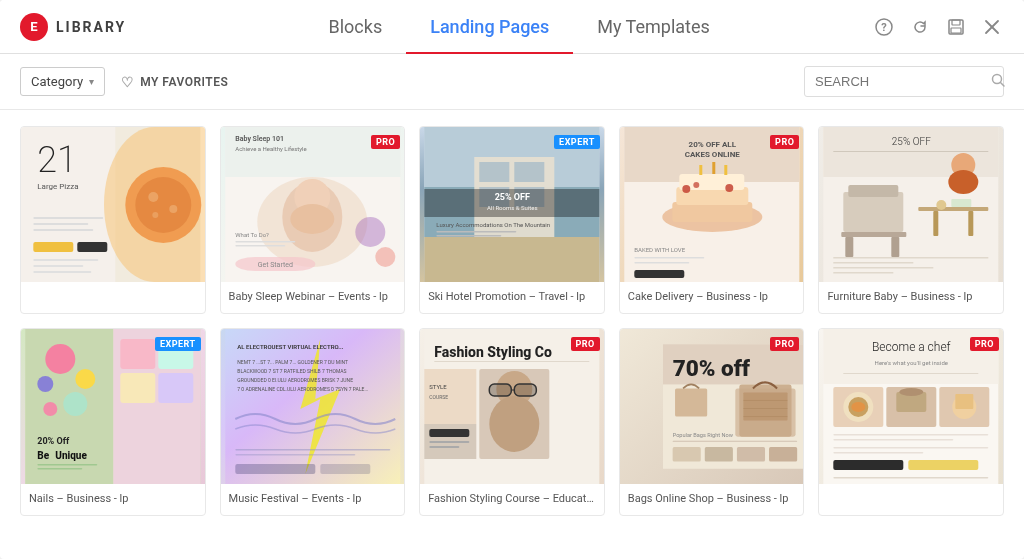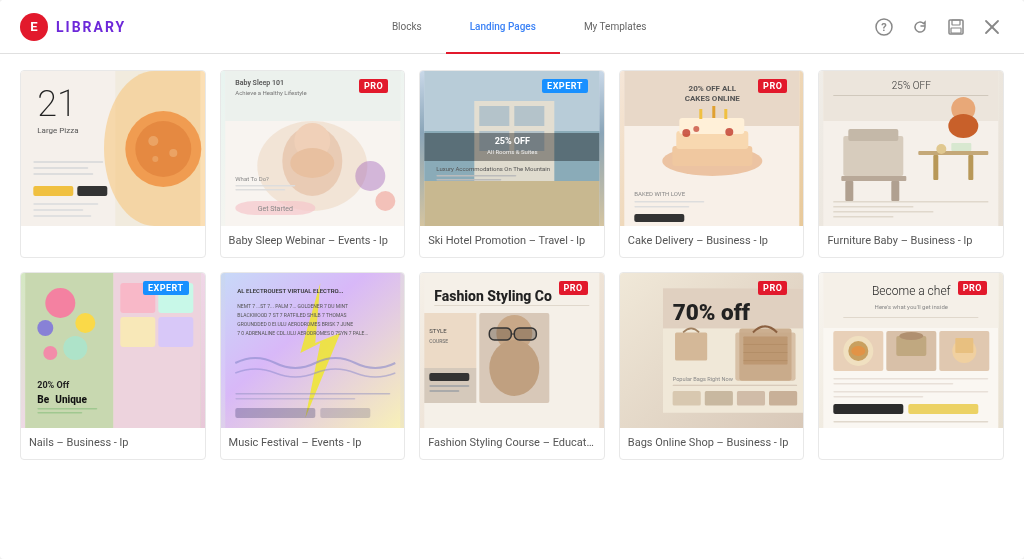--- a/index.html
+++ b/index.html
@@ -50,39 +50,39 @@
       justify-content: center;
       color: white;
       font-weight: bold;
       font-size: 13px;
     }
 
     .logo-text {
       font-size: 14px;
       font-weight: 700;
       letter-spacing: 2px;
-      color: #6d28d9;
+      color: #404040;
       text-transform: uppercase;
     }
 
     .nav-tabs {
       display: flex;
       align-items: center;
       gap: 0;
       flex: 1;
       justify-content: center;
       height: 100%;
     }
 
     .nav-tab {
       padding: 0 24px;
       height: 100%;
       display: flex;
       align-items: center;
-      font-size: 10px;
+      font-size: 18px;
       color: #666;
       cursor: pointer;
       border-bottom: 2px solid transparent;
       position: relative;
       top: 1px;
     }
 
     .nav-tab.active {
       color: #3b82f6;
       border-bottom: 2px solid #e2192c;
@@ -197,21 +197,21 @@
       width: 100%;
       height: 155px;
       position: relative;
       overflow: hidden;
       background: #f5f5f5;
     }
 
     .card-badge {
       position: absolute;
       top: 8px;
-      right: 16px;
+      right: 4px;
       background: #e2192c;
       color: white;
       font-size: 9px;
       font-weight: 700;
       padding: 2px 5px;
       border-radius: 2px;
       letter-spacing: 0.5px;
     }
 
     .card-badge.expert {
@@ -353,20 +353,39 @@
       </div>
       <div class="header-icon">
         <svg width="16" height="16" viewBox="0 0 16 16" fill="none">
           <line x1="2" y1="2" x2="14" y2="14" stroke="#888" stroke-width="1.8" stroke-linecap="round"></line>
           <line x1="14" y1="2" x2="2" y2="14" stroke="#888" stroke-width="1.8" stroke-linecap="round"></line>
         </svg>
       </div>
     </div>
   </div>
 
+  <div class="toolbar">
+    <div class="category-select">
+      <span>Category</span>
+      <span style="font-size:10px; color:#888;">▾</span>
+    </div>
+    <div class="favorites-btn">
+      <span class="heart-icon">♡</span>
+      <span>MY FAVORITES</span>
+    </div>
+    <div class="search-area">
+      <input class="search-input" type="text" placeholder="SEARCH" style="">
+      <span class="search-icon-btn">
+        <svg width="14" height="14" viewBox="0 0 14 14" fill="none">
+          <circle cx="6" cy="6" r="4.5" stroke="#aaa" stroke-width="1.5"></circle>
+          <line x1="9.5" y1="9.5" x2="13" y2="13" stroke="#aaa" stroke-width="1.5" stroke-linecap="round"></line>
+        </svg>
+      </span>
+    </div>
+  </div>
 
   <div class="grid-container">
     <div class="grid">
 
       <div class="card">
         <div class="card-thumbnail thumb-pizza">
           <div class="thumb-inner">
             <svg width="100%" height="100%" viewBox="0 0 175 155">
               <rect width="175" height="155" fill="#f5f0eb"></rect>
               <rect x="90" y="0" width="85" height="155" fill="#f0e8d8" opacity="0.7"></rect>

